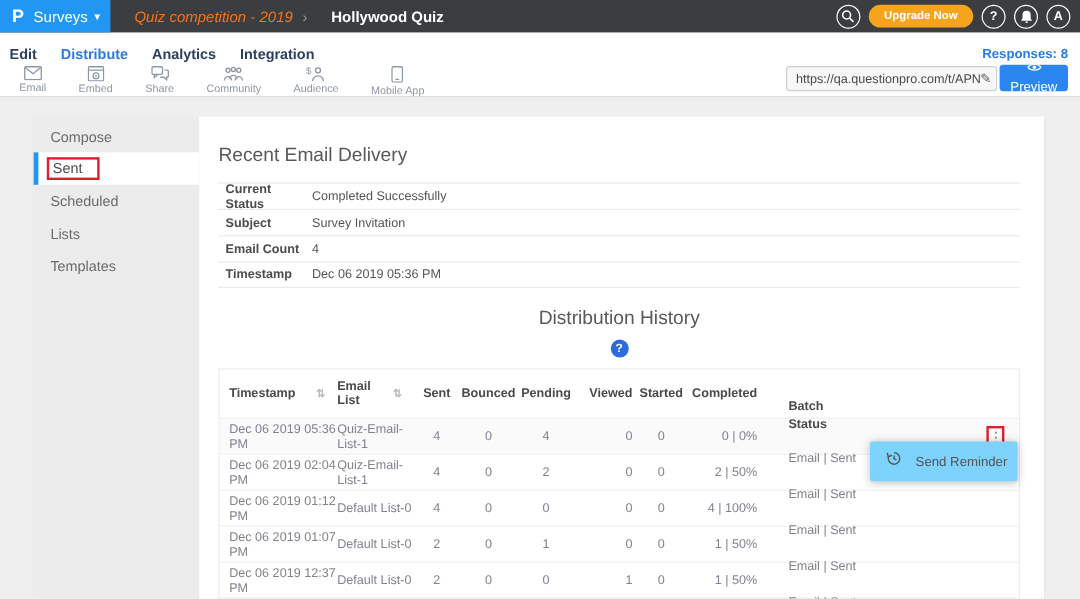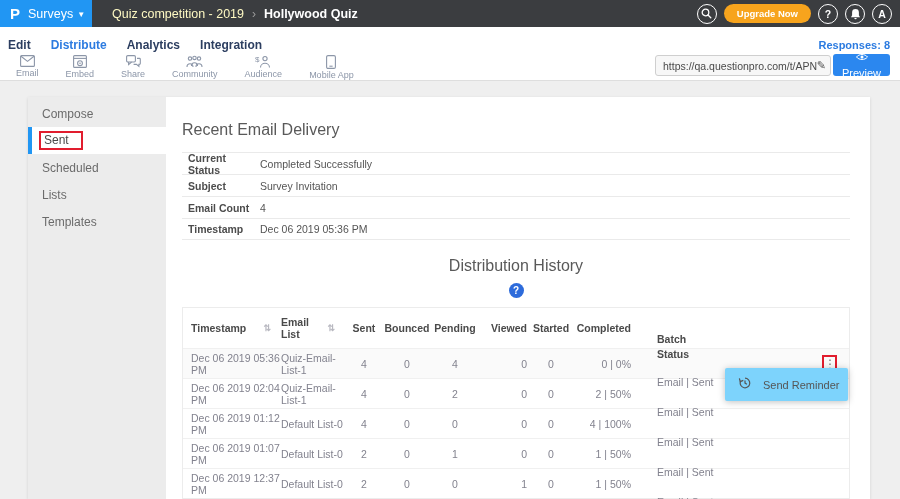--- a/index.html
+++ b/index.html
@@ -11,23 +11,23 @@
     overflow: hidden;
   }
 
   
   .topbar { position:absolute; top:0; left:0; width:900px; height:27px; background:#3b3d40; display:flex; align-items:center; z-index:5; }
   .logo-block { width:92px; height:27px; background:#2196f3; display:flex; align-items:center; padding-left:10px; color:#fff; flex-shrink:0; cursor:pointer; }
   .logo { font-weight:700; font-size:15px; margin-right:8px; }
   .surveys { font-size:12.5px; }
   .caret { font-size:8px; margin-left:4px; padding-top:1px; }
   .breadcrumb { margin-left:20px; font-size:12.5px; display:flex; align-items:center; gap:8px; }
-  .bc-folder { color:#fef9c3; }
+  .bc-folder { color:#f97316;font-style:italic; }
   .bc-sep { color:#9b9b9b; font-size:12px; }
-  .bc-title { color:#fff; font-weight:700; }
+  .bc-title { color:#fff; font-weight:700;margin-left:12px; }
   .top-right { margin-left:auto; display:flex; align-items:center; gap:7px; padding-right:8px; }
   .circle-btn { width:20px; height:20px; border:1.5px solid #fff; border-radius:50%; color:#fff; font-size:10.5px; font-weight:700; display:flex; align-items:center; justify-content:center; cursor:pointer; background:transparent; }
   .upgrade { background:#f7a41d; color:#fff; font-size:9.5px; font-weight:700; height:19px; padding:0 13px; border-radius:10px; display:flex; align-items:center; border:none; cursor:pointer; font-family:inherit; }
 
   
   .navrow { position:absolute; top:27px; left:0; width:900px; height:42px; background:#fff; border-bottom:7px solid #737373; display:flex; align-items:center; padding:0 8px; gap:20px; }
   .nav-item { font-size:12px; font-weight:700; color:#2c3e60; padding:4px 0 2px 0; border-bottom:2px solid transparent; cursor:pointer; }
   .nav-item.active { color:#2c7be0; border-bottom-color:#85bdf2; }
   .responses { margin-left:auto; color:#2c7be0; font-size:11px; font-weight:700; padding-right:2px; }
 

